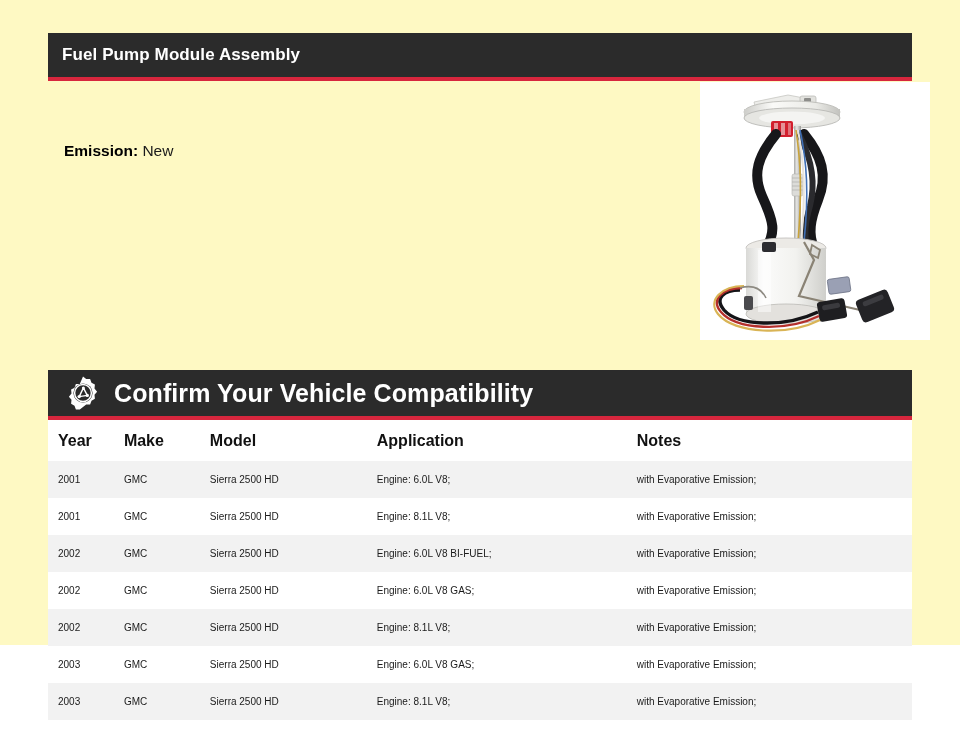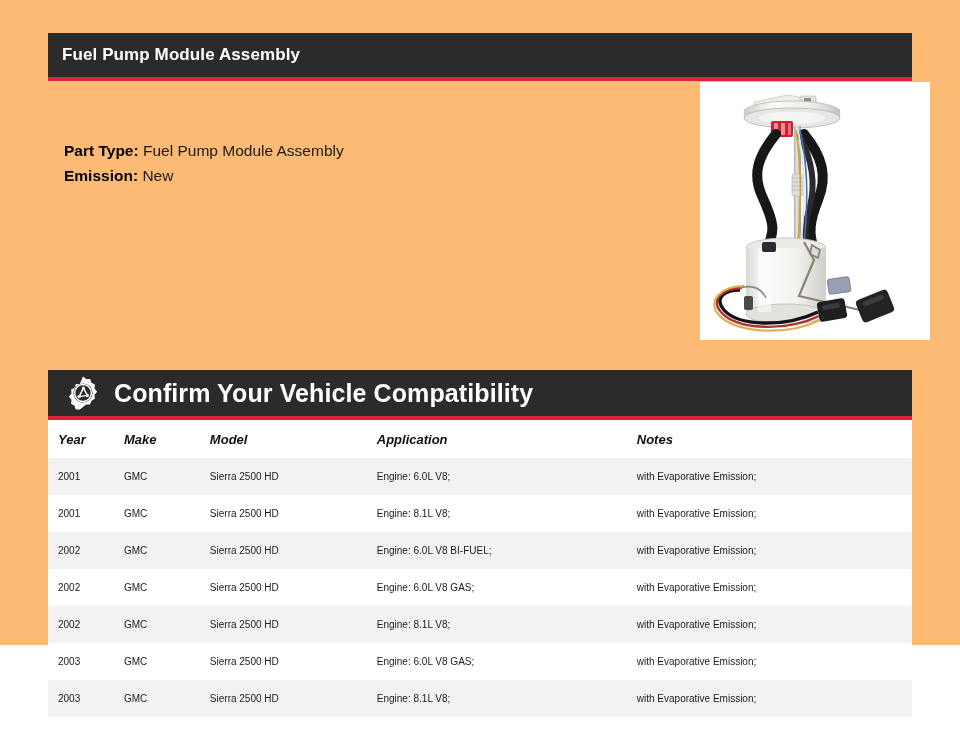--- a/index.html
+++ b/index.html
@@ -3,21 +3,21 @@
 <meta charset="utf-8">
 <style>
   * { box-sizing: border-box; }
   html, body {
     margin: 0; padding: 0;
     width: 960px; height: 755px;
     background: #ffffff;
     font-family: "Liberation Sans", sans-serif;
     overflow: hidden;
   }
-  .page { position: relative; width: 960px; height: 645px; background:#fdba74; }
+  .page { position: relative; width: 960px; height: 645px; background:#fef9c3; }
 
   
   .banner {
     position: absolute;
     background: #2b2b2b;
     border-bottom: 4px solid #d7263d;
     display: flex;
     align-items: center;
   }
   .banner-title {
@@ -64,26 +64,25 @@
   
   .compat-table {
     position: absolute;
     left: 48px; top: 420px;
     width: 864px;
     border-collapse: collapse;
     table-layout: fixed;
   }
   .compat-table th {
     text-align: left;
-    font-size: 13px;
+    font-size: 16px;
     font-weight: bold;
     color: #111;
     padding: 12px 0 11px 0;
     background: #ffffff;
-    font-style: italic;
   }
   .compat-table td {
     font-size: 10px;
     color: #1a1a1a;
     padding: 13px 0 13px 0;
     background: #ffffff;
     white-space: nowrap;
   }
   .compat-table tbody tr.alt td { background: #f2f2f2; }
   .c-year  { width: 75px;  padding-left: 10px !important; }
@@ -97,24 +96,20 @@
 <body>
 
 <div class="page">
 
   <div class="banner" id="product-banner">
     <span class="banner-title">Fuel Pump Module Assembly</span>
   </div>
 
 
   <div class="spec-list">
-    <div>
-      <span class="lbl">Part Type:</span>
-      <span class="val">Fuel Pump Module Assembly</span>
-    </div>
     <div>
       <span class="lbl">Emission:</span>
       <span class="val">New</span>
     </div>
   </div>
 
 
   <div class="product-photo">
     <svg width="230" height="258" viewBox="0 0 230 258" xmlns="http://www.w3.org/2000/svg">
       <defs>

